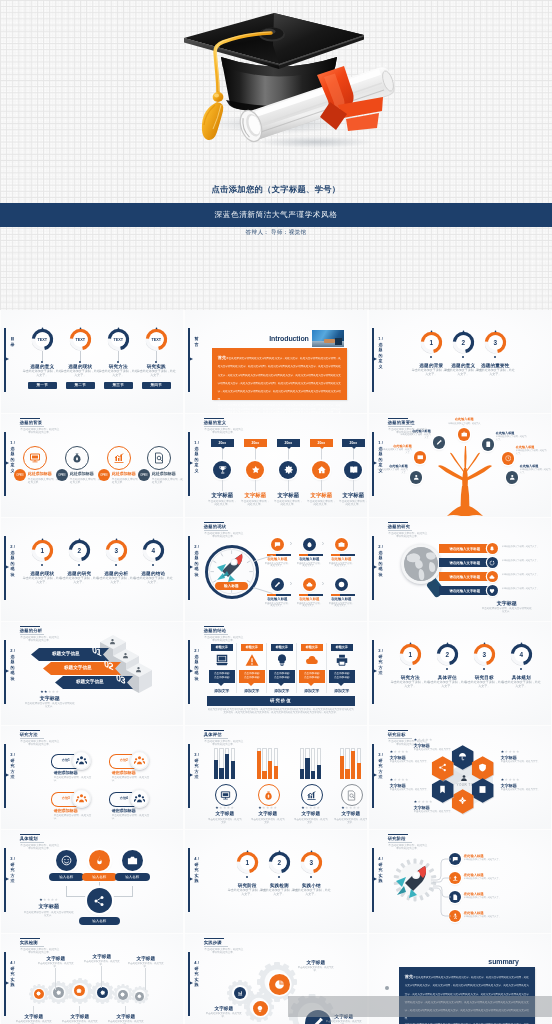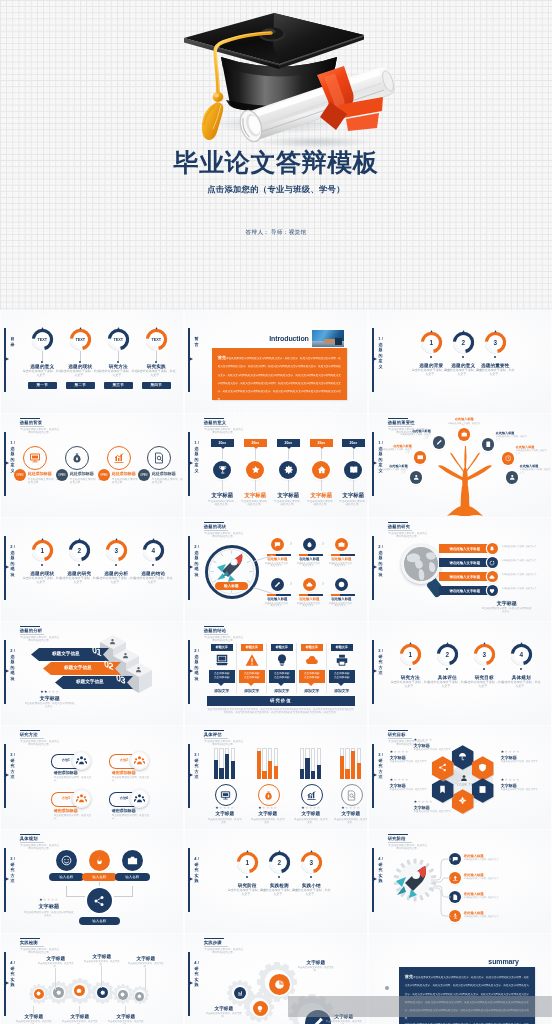--- a/index.html
+++ b/index.html
@@ -193,22 +193,24 @@
 
  <path d="M111 31 Q84 32 63 40 Q55 43 55 50 Q56 62 57 72 Q58 82 58 90" stroke="url(#gGold)" stroke-width="3.5" fill="none" stroke-linecap="round"></path>
  <path d="M111 30 Q84 31 63 39 Q56 42 56 49 Q57 61 58 71 Q59 81 59 89" stroke="#ffe8a8" stroke-width=".9" fill="none" stroke-linecap="round" opacity="0.55"></path>
  <ellipse cx="58" cy="95" rx="5.4" ry="5" fill="url(#gGold)"></ellipse>
  <ellipse cx="56.6" cy="93.6" rx="2.4" ry="2" fill="#ffe08a" opacity=".7"></ellipse>
  <path d="M57 100 q-14 7 -15 22 q-1 14 6 16 q6 1 9 -8 q4 -13 6 -21 q2 -8 -6 -9 Z" fill="url(#gGold)"></path>
  <path d="M55 103 q-10 9 -11 20" stroke="#dd8c08" stroke-width="1.3" fill="none" opacity="0.55"></path>
  <path d="M61 103 q-3 13 -8 24" stroke="#ffe49a" stroke-width="1" fill="none" opacity="0.65"></path>
 </svg>
     </div>
-    <div class="hero-title">毕业论文答辩模板</div>
-    <div class="hero-sub">点击添加您的（专业与班级、学号）</div>
+    <div class="hero-sub">点击添加您的（文字标题、学号）</div>
+    <div class="hero-band">
+      <span>深蓝色清新简洁大气严谨学术风格</span>
+    </div>
     <div class="hero-byline">答辩人：    导师：视觉馆</div>
     <div class="grid">
       <div class="row">
         <div class="slide">
           <div class="sbg"></div>
           <div class="rail"></div>
           <div class="railarrow"></div>
           <div class="railtxt">目 录</div>
           <div class="abs" style="left:30px;top:18px">
             <svg width="23" height="23" viewBox="0 0 23 23" style="display:block;overflow:visible">

